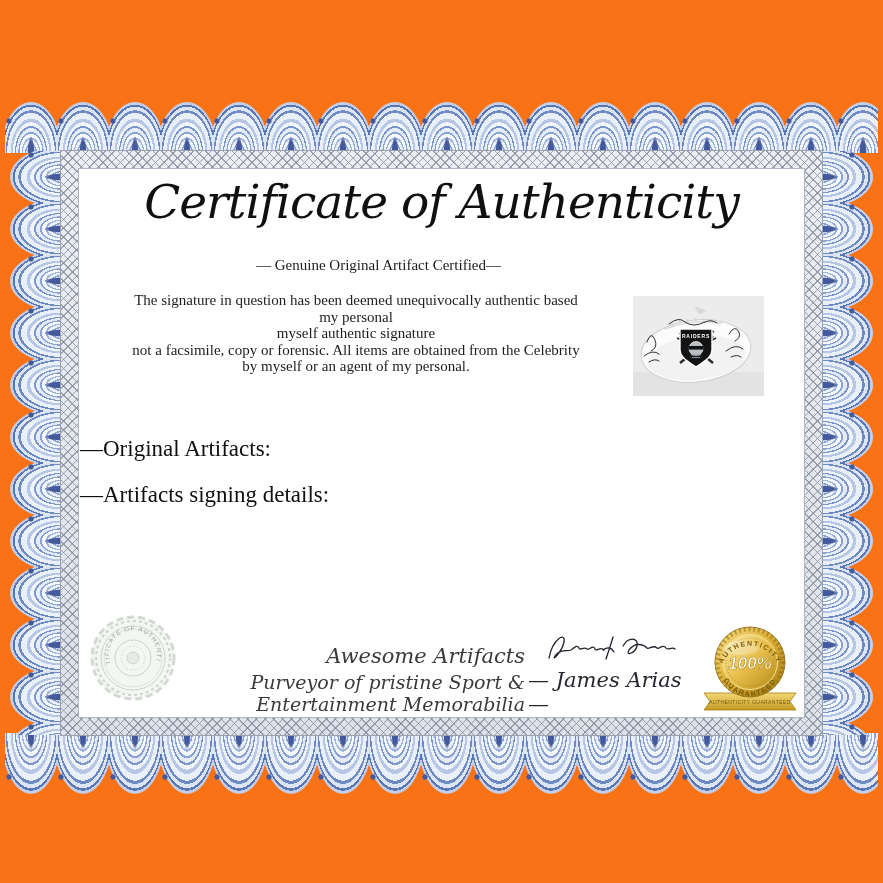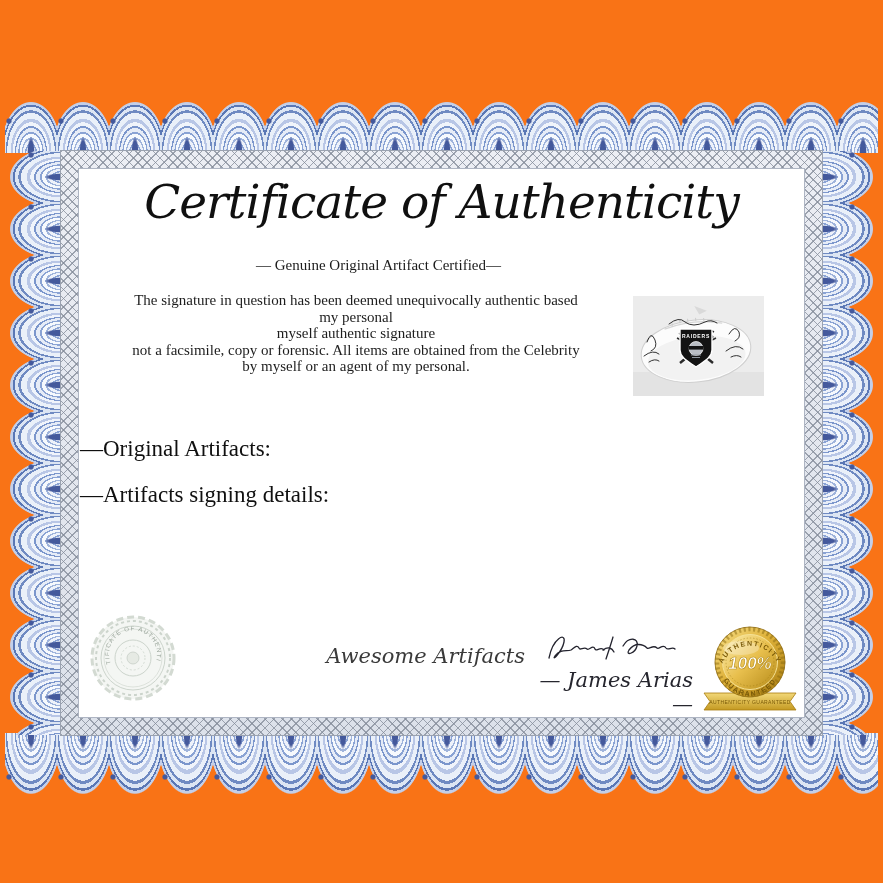--- a/index.html
+++ b/index.html
@@ -87,21 +87,21 @@
   .field-1 { top:436px; }
   .field-2 { top:482px; }
 
   .photo-box { left:633px; top:296px; width:131px; height:100px; }
 
   .company-block { left:185px; top:644px; width:340px; text-align:right; color:#3a3a3a; }
   .company-name { font-family:"DejaVu Serif", serif; font-style:italic; font-size:21px; }
   .company-tagline { font-family:"DejaVu Serif", serif; font-style:italic; font-size:19px; margin-top:3px; }
 
   .sig-svg { left:543px; top:629px; width:135px; height:37px; }
-  .sig-name { left:528px; top:668px; width:165px; text-align:right;
+  .sig-name { left:528px; top:668px; width:165px; text-align:left;
     font-family:"DejaVu Serif", serif; font-style:italic; font-size:21px; color:#26262e; }
 
   .seal-left-box { left:88px; top:612px; width:90px; height:92px; }
   .seal-gold-box { left:701px; top:624px; width:98px; height:94px; }
 </style>
 </head>
 <body>
 
 <div class="page">
 
@@ -169,20 +169,21 @@
       <circle cx="45" cy="46" r="12" fill="none" stroke="#ccd4cc" stroke-width="0.8" stroke-dasharray="2 2"></circle>
       <circle cx="45" cy="46" r="6" fill="#e6eae4" stroke="#c6cec6" stroke-width="0.8"></circle>
       <text font-size="6" fill="#9aa59b" letter-spacing="1.2" font-family="Liberation Sans, sans-serif">
         <textPath href="#sealArc" startOffset="50%" text-anchor="middle">CERTIFICATE OF AUTHENTICITY</textPath>
       </text>
     </svg>
   </div>
 
   <div class="abs company-block">
     <div class="company-name">Awesome Artifacts</div>
+    <div class="company-tagline">Purveyor of pristine Sport &amp; Entertainment Memorabilia</div>
   </div>
 
   <svg class="abs sig-svg" viewBox="0 0 135 37" aria-label="James Arias">
     <g fill="none" stroke="#23232e" stroke-width="1.3" stroke-linecap="round">
       <path d="M6,29 C10,9 23,3 21,13 C19,23 8,33 12,27 C18,19 24,23 28,21 C31,19 34,15 36,19 C37,22 41,17 44,20 C46,22 50,15 52,20 C53,23 58,17 61,21"></path>
       <path d="M70,8 C68,15 65,24 63,30 M60,21 C65,17 69,19 71,23"></path>
       <path d="M80,17 C86,7 96,9 94,17 C92,25 82,27 86,21 C92,13 100,15 104,19 C106,21 110,15 114,19 C116,21 120,14 123,19 C125,22 129,17 132,20"></path>
     </g>
   </svg>
   <div class="abs sig-name">— James Arias—</div>

